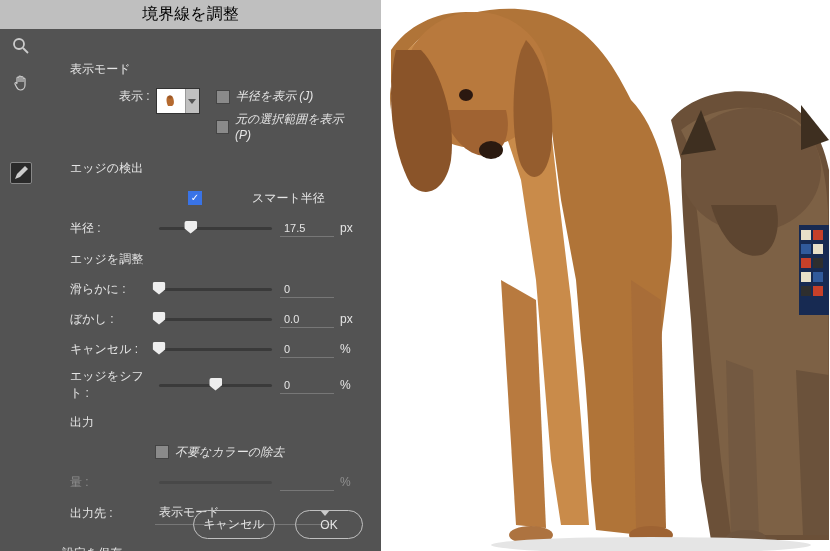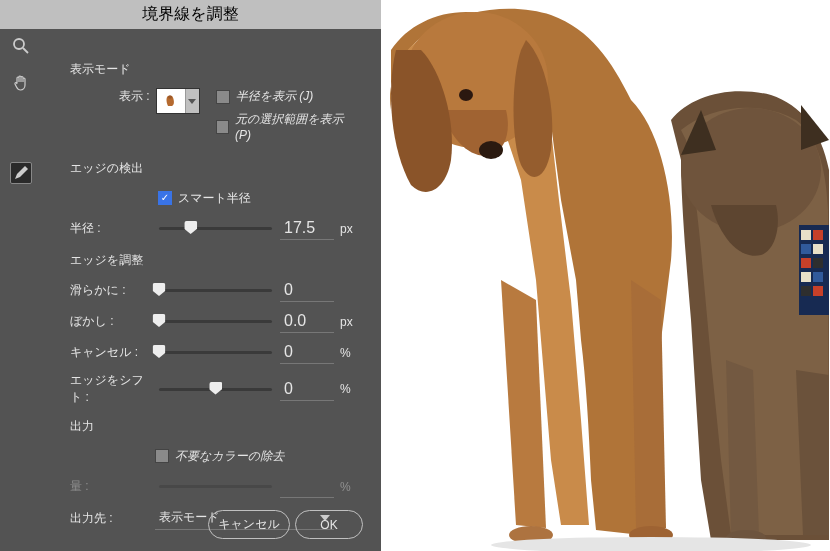--- a/index.html
+++ b/index.html
@@ -16,25 +16,25 @@
 .label-view { width: 90px; text-align: right; padding-right: 6px; }
 .thumb-select { display: inline-flex; align-items: center; background: #fff; border: 1px solid #333; }
 .thumb { width: 28px; height: 24px; display: flex; align-items: center; justify-content: center; }
 .thumb-arrow { width: 14px; height: 24px; background: #c0c0c0; display: flex; align-items: center; justify-content: center; border-left: 1px solid #999; }
 .cb-row { display: flex; align-items: center; gap: 6px; margin-bottom: 6px; }
 .cb { width: 14px; height: 14px; border: 1px solid #444; background: #8a8a8a; cursor: pointer; display: inline-flex; align-items: center; justify-content: center; }
 .cb.checked { background: #3973e6; border-color: #3973e6; }
 .cb.checked::after { content: '✓'; color: #fff; font-size: 10px; line-height: 1; }
 .slider-track { flex: 1; height: 3px; background: #3a3a3a; margin: 0 8px 0 4px; position: relative; border-radius: 2px; }
 .slider-knob { position: absolute; top: -6px; width: 13px; height: 13px; background: #eee; border-radius: 2px; transform: translateX(-50%); cursor: pointer; clip-path: polygon(0 0, 100% 0, 100% 60%, 50% 100%, 0 60%); }
-.val-input { width: 54px; text-align: left; padding: 2px 4px; border: none; border-bottom: 1px solid #777; background: transparent; color: #e5e5e5; font-size: 16px; }
+.val-input { width: 54px; text-align: left; padding: 2px 4px; border: none; border-bottom: 1px solid #777; background: transparent; color: #e5e5e5; font-size: 11px; }
 .val-input.dim { color: #909090; }
 .unit { width: 22px; padding-left: 6px; font-size: 12px; }
 .select-box { flex: 1; display: flex; align-items: center; justify-content: space-between; border-bottom: 1px solid #777; padding: 3px 4px; cursor: pointer; }
-.btn-row { position: absolute; bottom: 12px; right: 18px; display: flex; gap: 5px; }
+.btn-row { position: absolute; bottom: 12px; right: 18px; display: flex; gap: 20px; }
 .btn { border: 1px solid #c0c0c0; background: transparent; color: #e5e5e5; padding: 5px 0; border-radius: 18px; font-size: 12px; cursor: pointer; text-align: center; }
 .btn-cancel { width: 82px; }
 .btn-ok { width: 68px; }
 .right { flex: 1; background: #fff; position: relative; overflow: hidden; }
 .dim-label { color: #909090; }
 </style>
 </head>
 <body>
 
 <div class="panel">
@@ -85,21 +85,21 @@
           <span>半径を表示 (J)</span>
         </div>
         <div class="cb-row">
           <span class="cb"></span>
           <span>元の選択範囲を表示 (P)</span>
         </div>
       </div>
     </div>
 
     <div class="section-title">エッジの検出</div>
-    <div class="row" style="margin-left:88px;">
+    <div class="row" style="margin-left:118px;gap:44px;">
       <span class="cb checked"></span>
       <span style="margin-left:6px;">スマート半径</span>
     </div>
     <div class="row">
       <div class="label">半径 :</div>
       <div class="slider-track">
           <div class="slider-knob" style="left:28%;"></div>
         </div>
       <input class="val-input" value="17.5" style="">
       <div class="unit">px</div>

